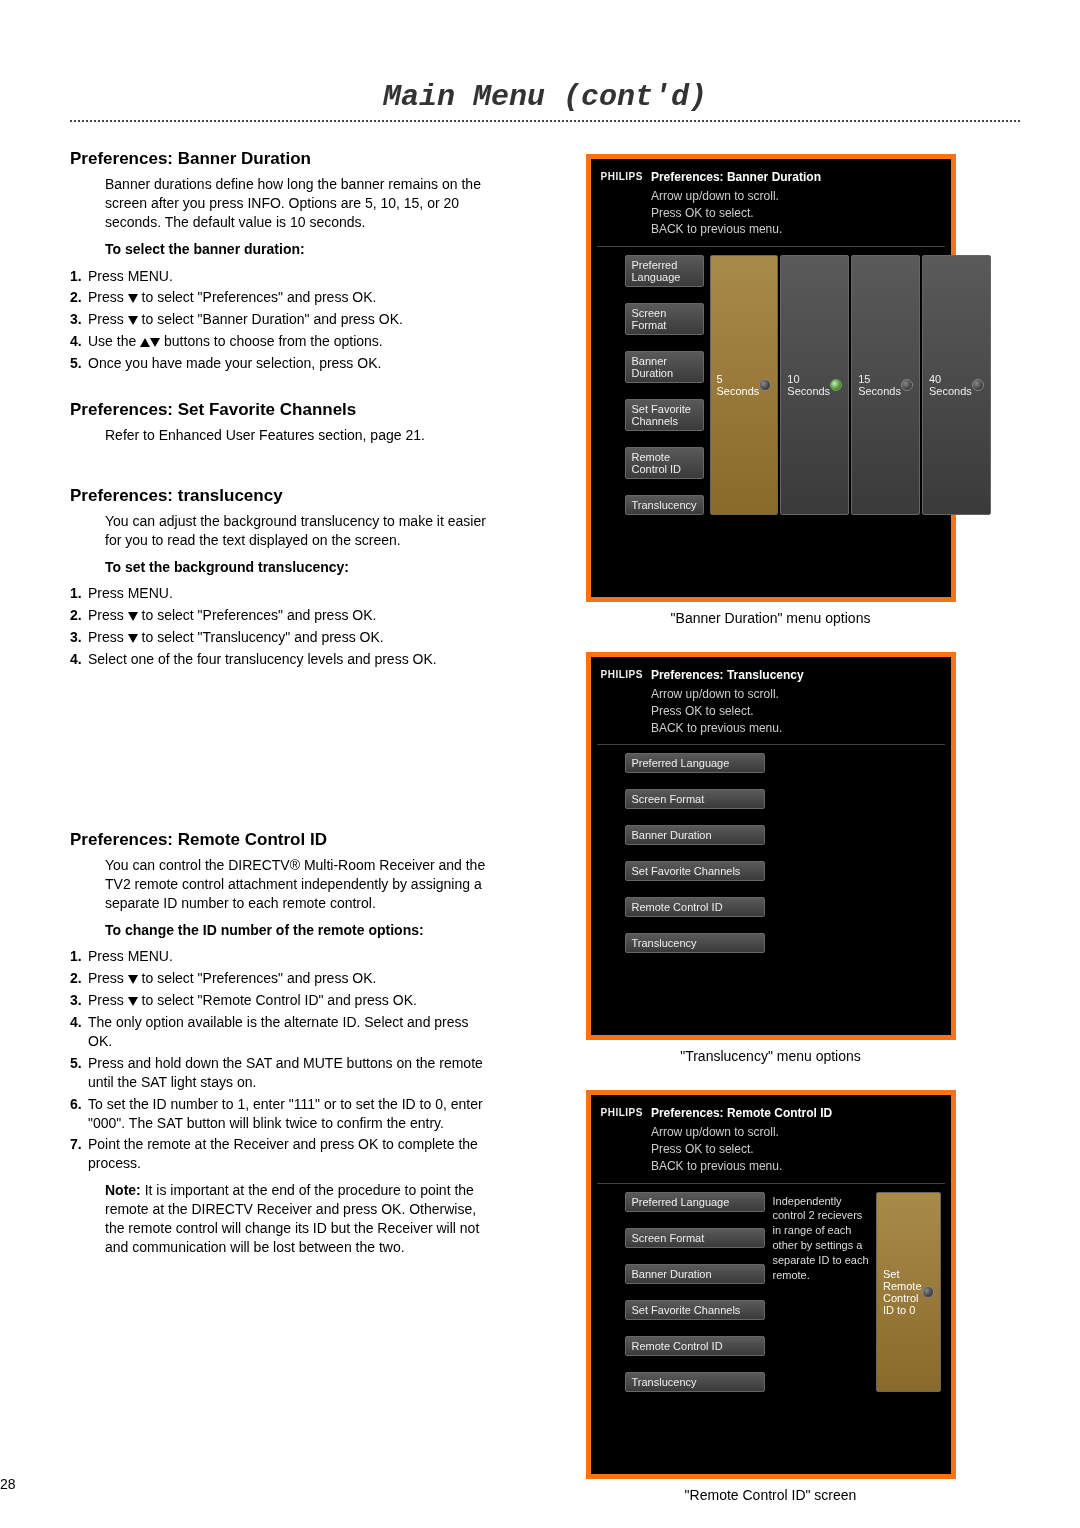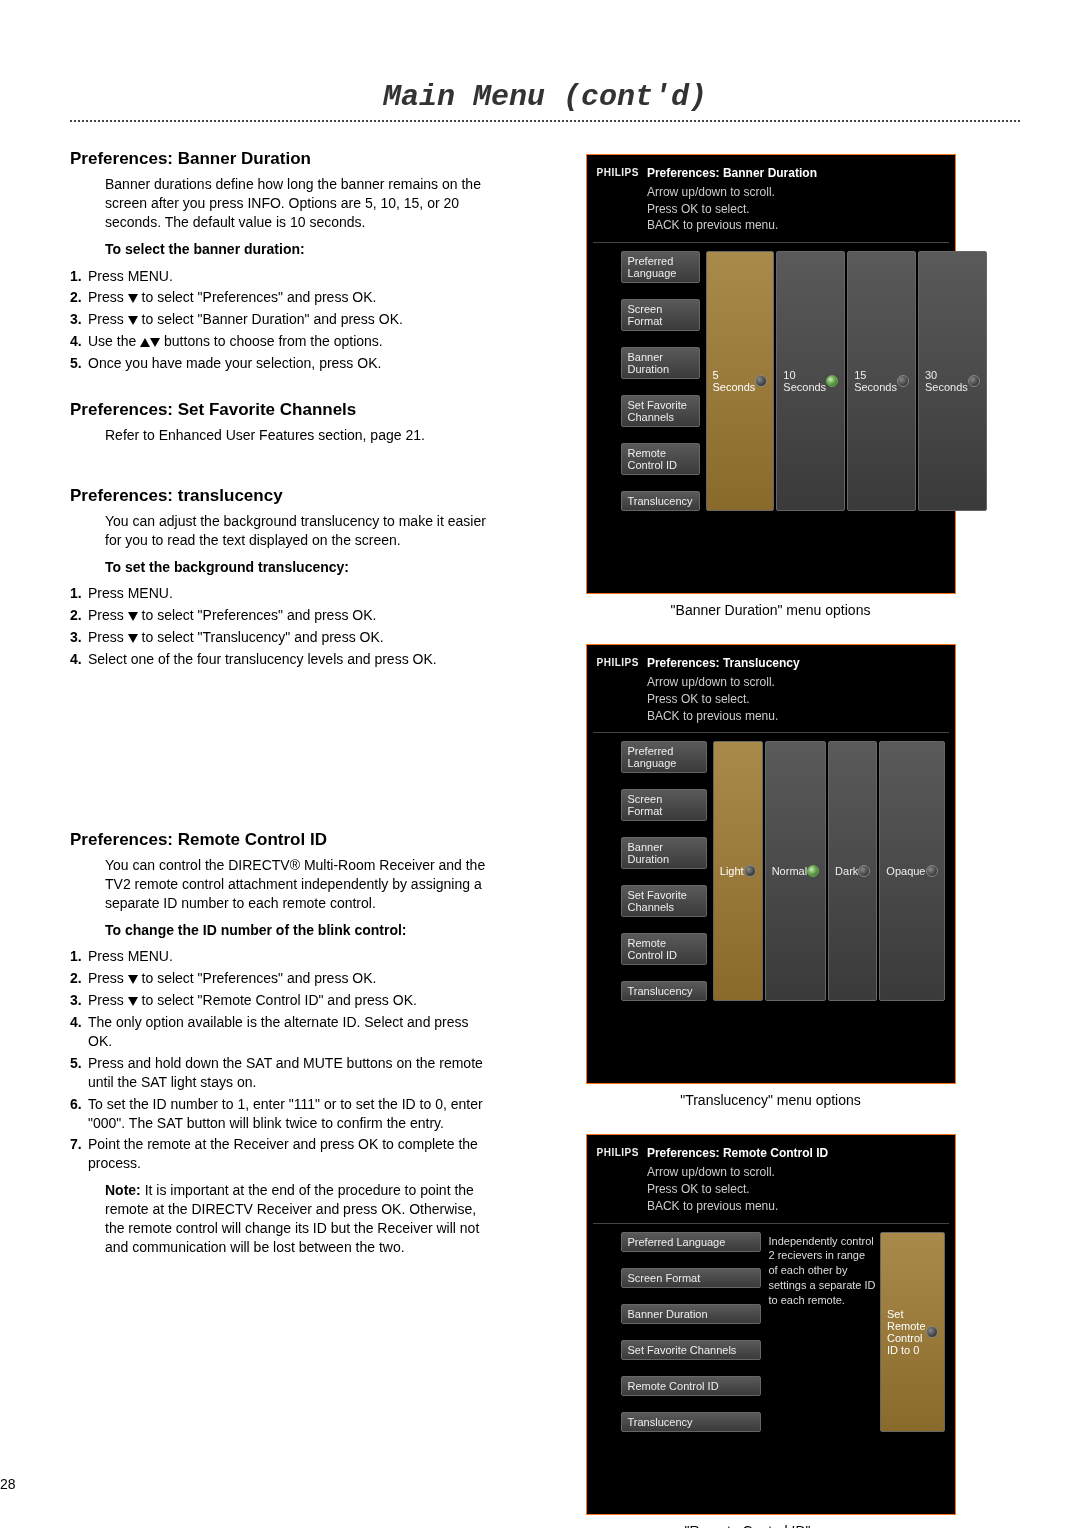--- a/index.html
+++ b/index.html
@@ -88,21 +88,21 @@
     bottom: 36px;
     left: 0; right: 0;
     font-family: Arial, sans-serif;
     font-size: 14px;
   }
 
   
   .tv-panel {
     width: 370px;
     background: #000;
-    border: 1px solid #f97316;
+    border: 5px solid #f97316;
     padding: 6px 6px 8px 6px;
     font-family: Arial, Helvetica, sans-serif;
     color: #fff;
     font-size: 12px;
     margin: 0 auto;
   }
   .tv-header {
     display: flex;
     align-items: flex-start;
     gap: 8px;
@@ -259,21 +259,21 @@
           <li>
               <span class="num">4.</span>
               <span>Select one of the four translucency levels and press OK.</span>
             </li>
         </ol>
       </div>
 
       <div class="block" style="margin-top:160px;">
         <h2 class="section-head">Preferences: Remote Control ID</h2>
         <p>You can control the DIRECTV® Multi-Room Receiver and the TV2 remote control attachment independently by assigning a separate ID number to each remote control.</p>
-        <p class="sub-bold">To change the ID number of the blink control:</p>
+        <p class="sub-bold">To change the ID number of the remote options:</p>
         <ol class="steps">
           <li>
               <span class="num">1.</span>
               <span>Press MENU.</span>
             </li>
           <li>
               <span class="num">2.</span>
               <span>Press <span class="tri-down"></span> to select "Preferences" and press OK.</span>
             </li>
           <li>
@@ -331,21 +331,21 @@
               </div>
             <div class="tv-option">
                 <span>10 Seconds</span>
                 <span class="radio-dot checked"></span>
               </div>
             <div class="tv-option">
                 <span>15 Seconds</span>
                 <span class="radio-dot"></span>
               </div>
             <div class="tv-option">
-                <span>30 Seconds</span>
+                <span>40 Seconds</span>
                 <span class="radio-dot"></span>
               </div>
           </div>
         </div>
         <div class="tv-filler"></div>
       </div>
       <div class="caption">"Banner Duration" menu options</div>
 
       <div class="tv-panel">
         <div class="tv-header">
@@ -359,38 +359,20 @@
         </div>
         <div class="tv-body">
           <div class="tv-sidebar">
             <div class="tv-sidebar-item">Preferred Language</div>
             <div class="tv-sidebar-item">Screen Format</div>
             <div class="tv-sidebar-item">Banner Duration</div>
             <div class="tv-sidebar-item">Set Favorite Channels</div>
             <div class="tv-sidebar-item">Remote Control ID</div>
             <div class="tv-sidebar-item">Translucency</div>
           </div>
-          <div class="tv-options">
-            <div class="tv-option selected">
-                <span>Light</span>
-                <span class="radio-dot"></span>
-              </div>
-            <div class="tv-option">
-                <span>Normal</span>
-                <span class="radio-dot checked"></span>
-              </div>
-            <div class="tv-option">
-                <span>Dark</span>
-                <span class="radio-dot"></span>
-              </div>
-            <div class="tv-option">
-                <span>Opaque</span>
-                <span class="radio-dot"></span>
-              </div>
-          </div>
         </div>
         <div class="tv-filler"></div>
       </div>
       <div class="caption">"Translucency" menu options</div>
 
       <div class="tv-panel" style="margin-top:20px;">
         <div class="tv-header">
           <div class="philips-logo">PHILIPS</div>
           <div class="tv-header-text">
             <div class="tv-header-title">Preferences: Remote Control ID</div>

